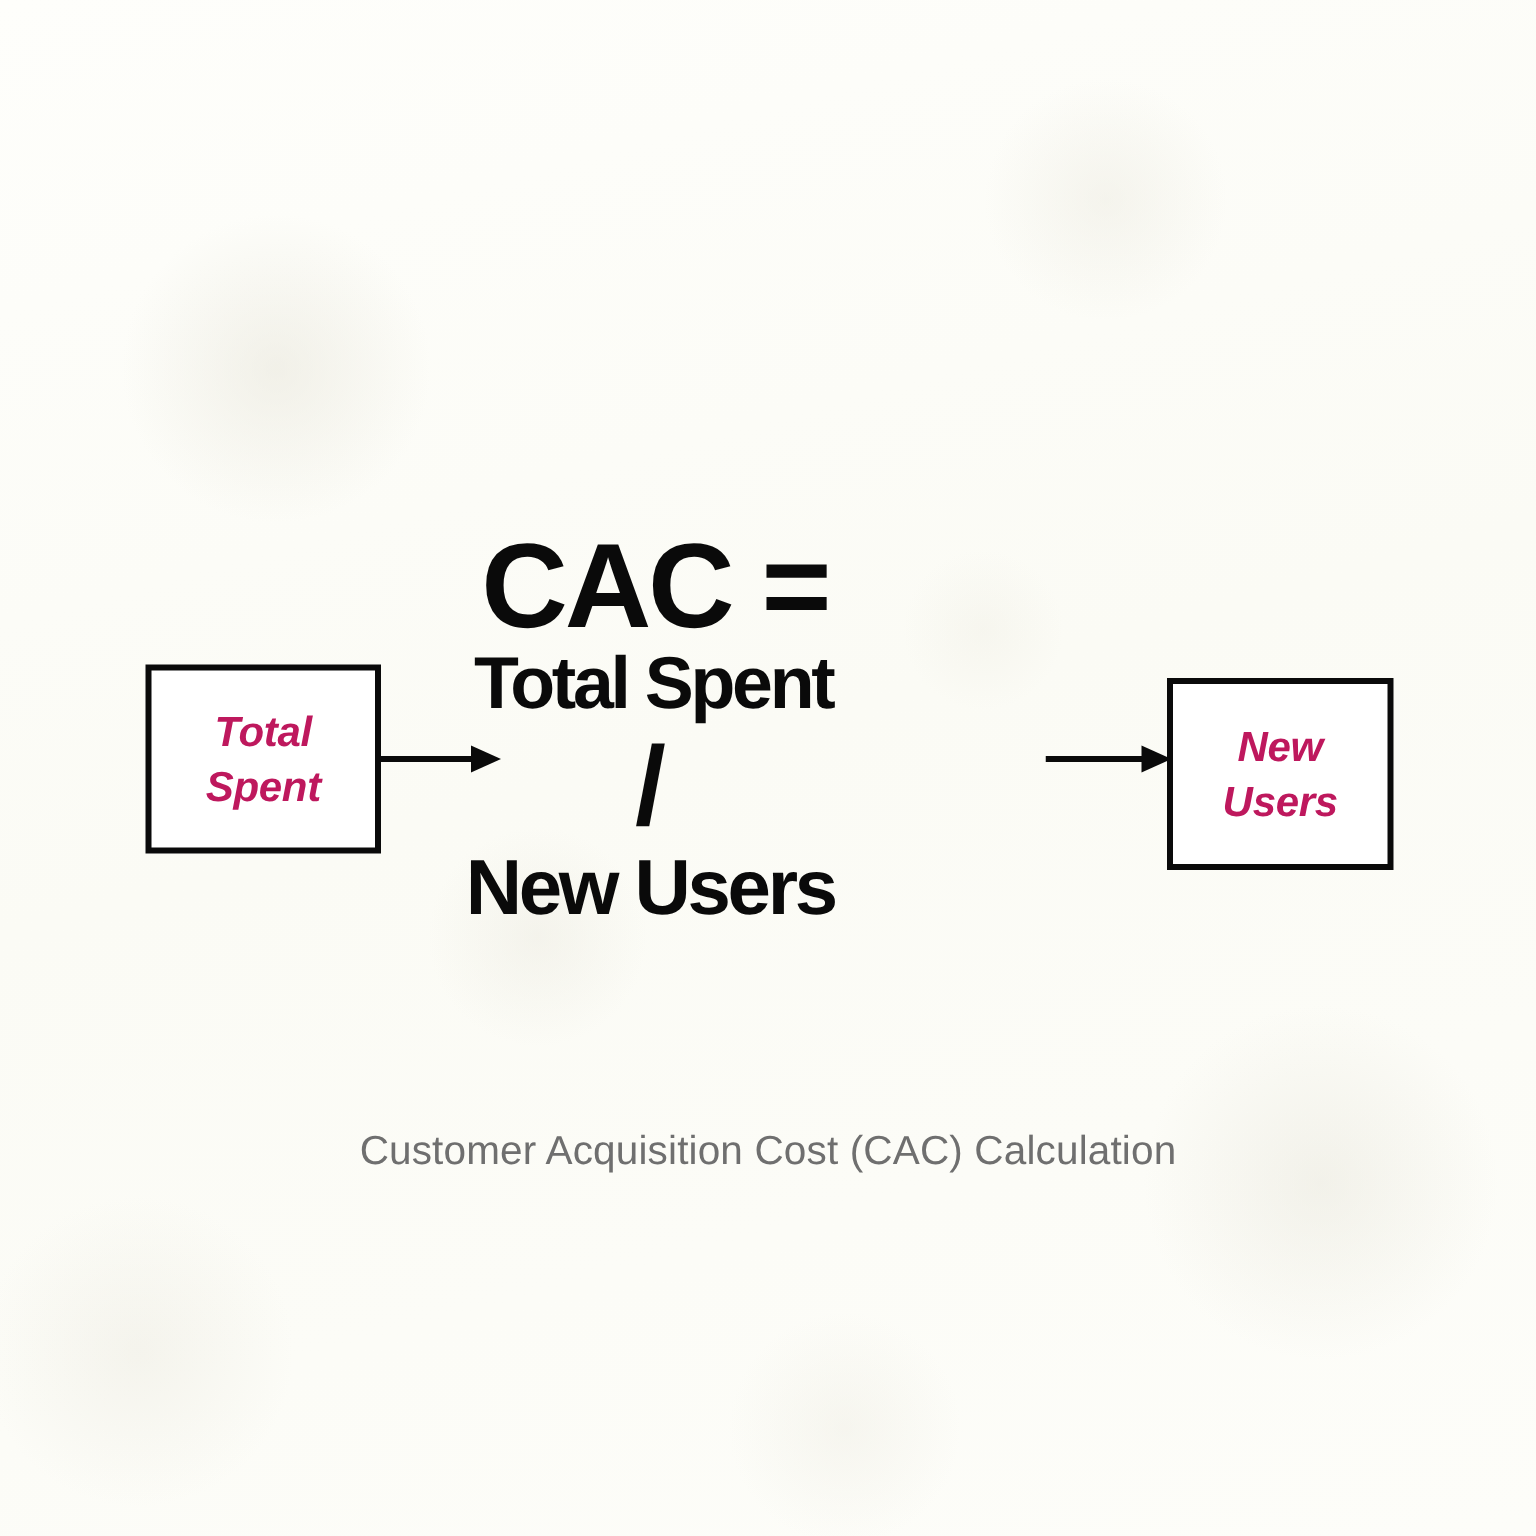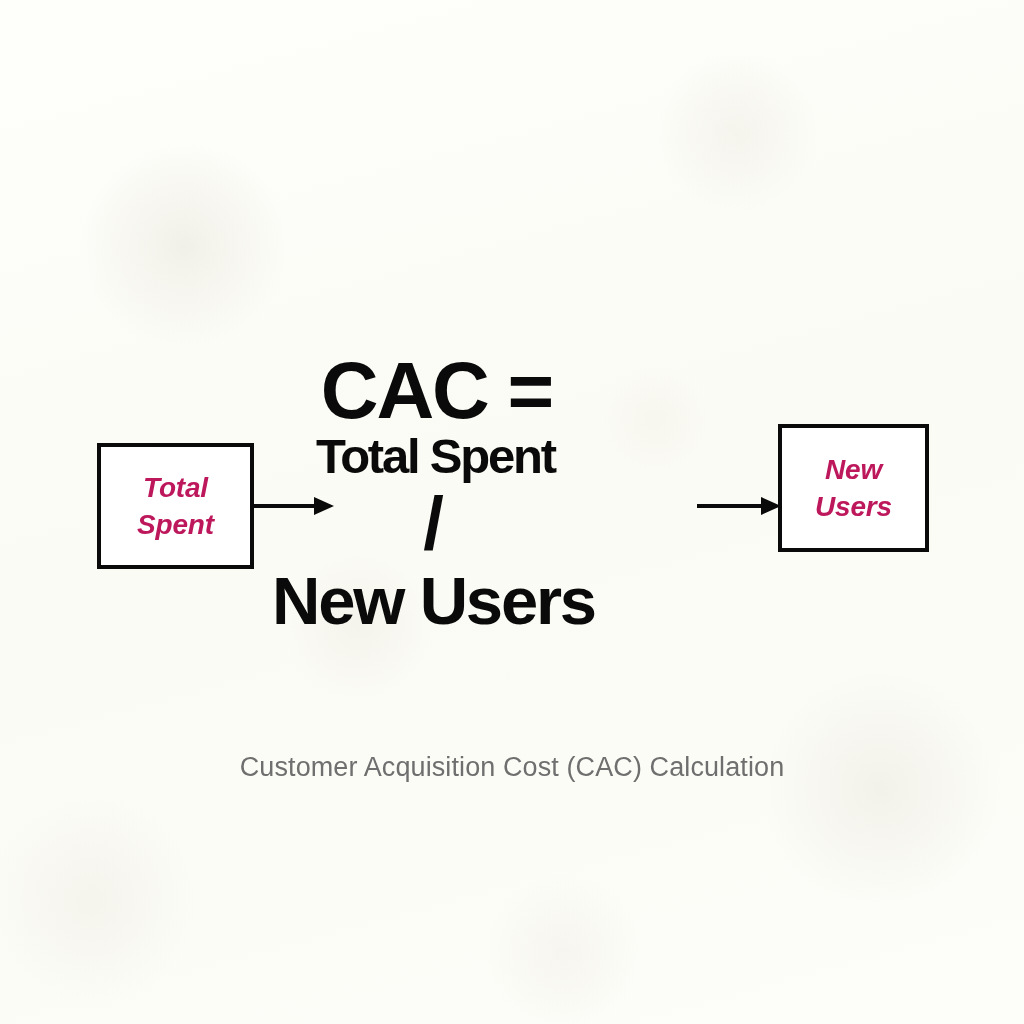--- a/index.html
+++ b/index.html
@@ -46,21 +46,21 @@
     font-size: 28px;
     font-weight: 700;
     line-height: 1.33;
     color: #be185d;
     letter-spacing: -0.2px;
     white-space: nowrap;
     font-style: italic;
   }
 
   #box-input  { left: 97px;  top: 443px; width: 157px; height: 126px; }
-  #box-output { left: 778px; top: 424px; width: 151px; height: 128px; }
+  #box-output { left: 778px; top: 452px; width: 151px; height: 128px; }
 
   
   .arrow {
     position: absolute;
     height: 24px;
     display: block;
   }
   #arrow-left  { left: 252px; top: 494px; width: 82px; }
   #arrow-right { left: 697px; top: 494px; width: 84px; }
 
@@ -88,21 +88,21 @@
     font-size: 49px;
     line-height: 1.07;
     transform: translateX(1px);
   }
   #f-operator {
     font-size: 74px;
     line-height: 1.12;
     transform: translateX(-2px);
   }
   #f-denominator {
-    font-size: 67px;
+    font-size: 52px;
     line-height: 1.03;
     transform: translateX(-1px);
   }
 
   
   #caption {
     position: absolute;
     left: 0;
     top: 752px;
     width: 1024px;

